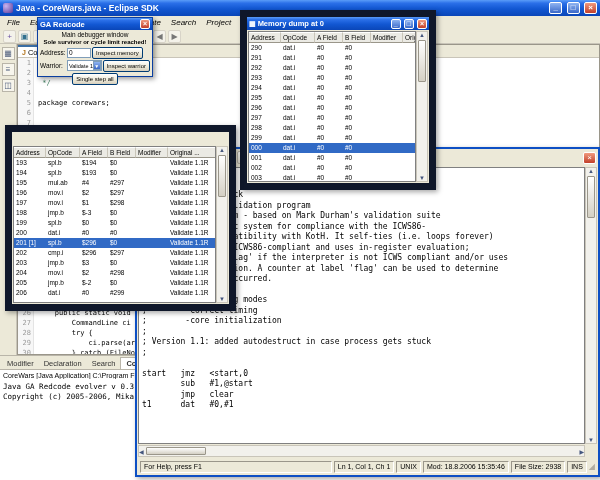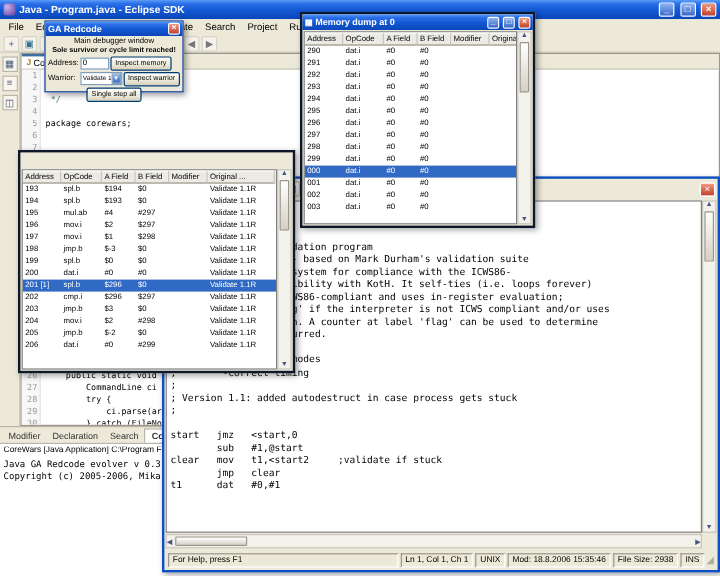--- a/index.html
+++ b/index.html
@@ -20,21 +20,21 @@
   .dwbtn { width:10px; height:10px; font-size:7px; line-height:8px; margin-left:1px; }
   .wbtn.close, .dwbtn.close { background:linear-gradient(180deg,#f09a7e,#c2402a); }
 
   
   .eclipse { position:absolute; inset:0; background:#ece9d8; }
   .eclipse .titlebar { height:16px; font-size:8.5px; padding:0 3px; }
   .elogo { width:10px; height:10px; margin-right:3px; border-radius:2px;
            background:radial-gradient(circle at 30% 30%,#c8b4f0,#5a3a9a); }
   .tb-title { flex:1; overflow:hidden; white-space:nowrap; }
   .menubar { height:13px; display:flex; align-items:center; font-size:8px; padding-left:2px; background:#ece9d8; }
-  .menu-item { padding:0 5px; white-space:nowrap; }
+  .menu-item { padding:0 5px; white-space:nowrap;font-style:italic; }
   .toolbar { height:15px; display:flex; align-items:center; gap:2px; padding-left:3px;
              border-bottom:1px solid #c9c5b9; background:#ece9d8; }
   .ticon { width:13px; height:13px; font-size:8px; line-height:12px; text-align:center;
            border:1px solid #d8d4c8; background:#f4f2ea; border-radius:2px; }
   .rail { position:absolute; left:0; top:44px; width:17px; bottom:125px; background:#ece9d8;
           border-right:1px solid #c9c5b9; display:flex; flex-direction:column; align-items:center;
           padding-top:3px; gap:3px; }
   .ricon { width:13px; height:13px; font-size:8px; line-height:12px; text-align:center;
            border:1px solid #b9b5a9; background:#f7f5ec; color:#4a5a7a; }
 
@@ -88,22 +88,22 @@
   .sarrow.end { margin-top:auto; }
   .hscroll .sarrow.end { margin-top:0; margin-left:auto; }
   .tp-status { position:absolute; left:1px; right:1px; bottom:1px; height:15px; display:flex;
                gap:2px; align-items:center; font-size:7px; padding:0 2px; background:#ece9d8; }
   .sfield { border:1px solid; border-color:#9a968a #fff #fff #9a968a; height:12px; line-height:10px;
             padding:0 3px; white-space:nowrap; overflow:hidden; }
   .sgrow { flex:1; }
   .grip { color:#b0aca0; font-size:8px; }
 
   
-  .dump { position:absolute; background:#ece9d8; border:2px solid #0f172a; z-index:20;
-          box-shadow:2px 2px 5px rgba(0,0,0,.35);margin-left:10px; }
+  .dump { position:absolute; background:#ece9d8; border:7px solid #0f172a; z-index:20;
+          box-shadow:2px 2px 5px rgba(0,0,0,.35); }
   #dump0 { left:240px; top:10px; width:196px; height:180px; }
   #dumpw { left:5px; top:125px; width:231px; height:186px; }
   .dtitle { height:13px; font-size:7.5px; padding:0 2px; gap:2px; }
   .dico { font-style:normal; font-size:7px; }
   .dtext { flex:1; overflow:hidden; white-space:nowrap; }
   .dtable { position:absolute; left:1px; right:13px; top:14px; bottom:1px; background:#fff;
             border:1px solid #808080; overflow:hidden; }
   .dhead { display:flex; height:11px; background:#ebeae4; font-size:6.5px; }
   .dh { flex:none; border-right:1px solid #c9c5b9; border-bottom:1px solid #9a968a;
         border-top:1px solid #fff; padding:1px 2px; white-space:nowrap; overflow:hidden; }
@@ -134,21 +134,21 @@
   .gbtn { height:12px; border:1px solid #003c74; border-radius:2px; font-size:6px; padding:0 3px;
           background:linear-gradient(180deg,#fff,#ece9d8 60%,#d6cfbd);
           font-family:"Liberation Sans",sans-serif; white-space:nowrap; }
 </style>
 </head>
 <body>
 
 <div class="eclipse">
   <div class="titlebar">
     <span class="elogo"></span>
-    <span class="tb-title">Java - Program.java - Eclipse SDK</span>
+    <span class="tb-title">Java - CoreWars.java - Eclipse SDK</span>
     <span>
       <span class="wbtn">_</span>
       <span class="wbtn">□</span>
       <span class="wbtn close">×</span>
     </span>
   </div>
 
   <div class="menubar">
 
   <span class="menu-item">File</span>
@@ -369,27 +369,27 @@
       <div class="tline">; validation program - based on Mark Durham's validation suite</div>
       <div class="tline">; Tests your current system for compliance with the ICWS86-</div>
       <div class="tline">; standard and compatibility with KotH. It self-ties (i.e. loops forever)</div>
       <div class="tline">; if the system is ICWS86-compliant and uses in-register evaluation;</div>
       <div class="tline">; jumps to label 'flag' if the interpreter is not ICWS compliant and/or uses</div>
       <div class="tline">; in-memory evaluation. A counter at label 'flag' can be used to determine</div>
       <div class="tline">; where the error occurred.</div>
       <div class="tline">;</div>
       <div class="tline">; Tests: -addressing modes</div>
       <div class="tline">;        -correct timing</div>
+      <div class="tline">;        -core initialization</div>
       <div class="tline">;</div>
       <div class="tline">; Version 1.1: added autodestruct in case process gets stuck</div>
       <div class="tline">;</div>
       <div class="tline"></div>
       <div class="tline">start   jmz   &lt;start,0</div>
       <div class="tline">        sub   #1,@start</div>
-      <div class="tline">clear   mov   t1,&lt;start2     ;validate if stuck</div>
       <div class="tline">        jmp   clear</div>
       <div class="tline">t1      dat   #0,#1</div>
     </div>
   <div class="tp-vscroll vscroll">
     <span class="sarrow">▲</span>
     <span class="thumb v"></span>
     <span class="sarrow end">▼</span>
   </div>
   <div class="tp-hscroll hscroll">
     <span class="sarrow">◀</span>

